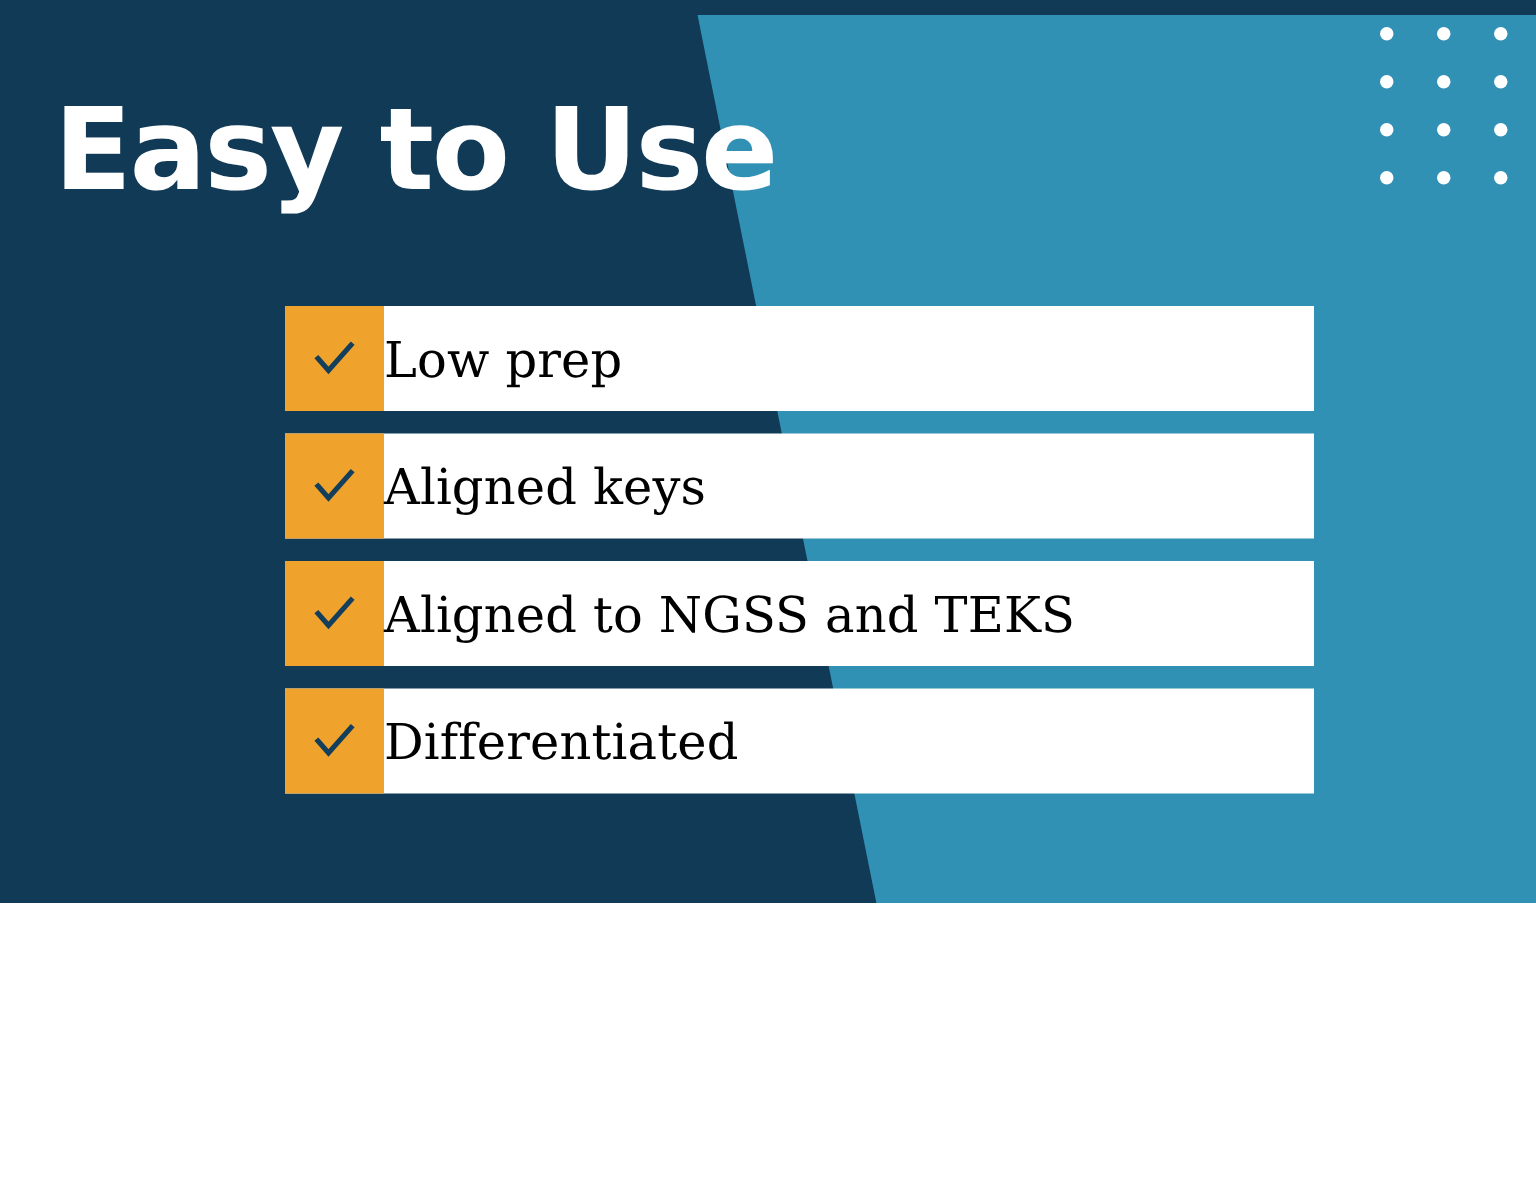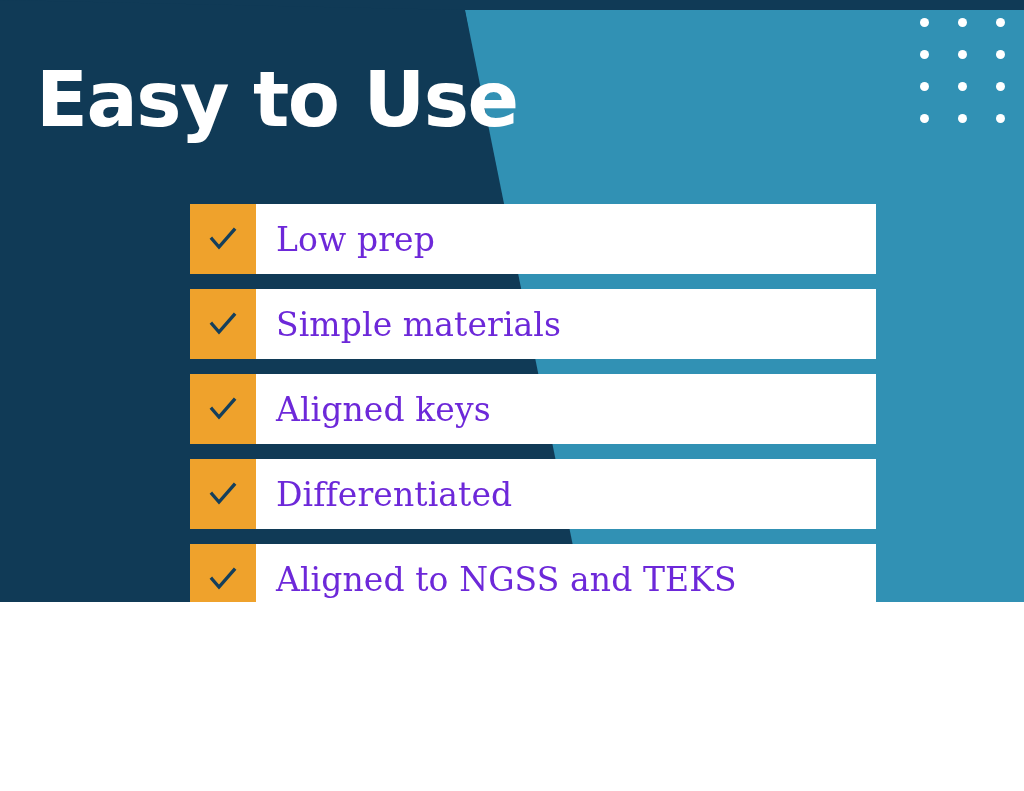--- a/index.html
+++ b/index.html
@@ -70,25 +70,24 @@
     display: block;
     width: 30px;
     height: 30px;
   }
   .check-glyph svg { display: block; }
 
   .row-label {
     flex: 1 1 auto;
     display: flex;
     align-items: center;
-    padding-left: 20px;
     font-family: "DejaVu Serif", "Liberation Serif", serif;
     font-size: 33px;
     line-height: 1;
-    color: #6d28d9;
+    color: #000000;
     white-space: nowrap;
     letter-spacing: 0.1px;
   }
 
   
   .dot-grid { position: absolute; z-index: 4; }
   .dot-grid .dot {
     position: absolute;
     width: 9px;
     height: 9px;
@@ -164,59 +163,49 @@
       <div class="check-box">
         <span class="check-glyph">
           <svg viewBox="0 0 30 30" width="30" height="30">
             <polyline points="4,15 11,23 26,6" fill="none" stroke="#143F5C" stroke-width="3.4" stroke-linecap="square" stroke-linejoin="miter"></polyline>
           </svg>
         </span>
       </div>
       <div class="row-label">Low prep</div>
     </div>
 
-    <div class="list-row">
-      <div class="check-box">
-        <span class="check-glyph">
-          <svg viewBox="0 0 30 30" width="30" height="30">
-            <polyline points="4,15 11,23 26,6" fill="none" stroke="#143F5C" stroke-width="3.4" stroke-linecap="square" stroke-linejoin="miter"></polyline>
-          </svg>
-        </span>
-      </div>
-      <div class="row-label">Simple materials</div>
-    </div>
 
     <div class="list-row">
       <div class="check-box">
         <span class="check-glyph">
           <svg viewBox="0 0 30 30" width="30" height="30">
             <polyline points="4,15 11,23 26,6" fill="none" stroke="#143F5C" stroke-width="3.4" stroke-linecap="square" stroke-linejoin="miter"></polyline>
           </svg>
         </span>
       </div>
       <div class="row-label">Aligned keys</div>
     </div>
 
     <div class="list-row">
       <div class="check-box">
         <span class="check-glyph">
           <svg viewBox="0 0 30 30" width="30" height="30">
             <polyline points="4,15 11,23 26,6" fill="none" stroke="#143F5C" stroke-width="3.4" stroke-linecap="square" stroke-linejoin="miter"></polyline>
           </svg>
         </span>
       </div>
+      <div class="row-label">Aligned to NGSS and TEKS</div>
+    </div>
+
+    <div class="list-row">
+      <div class="check-box">
+        <span class="check-glyph">
+          <svg viewBox="0 0 30 30" width="30" height="30">
+            <polyline points="4,15 11,23 26,6" fill="none" stroke="#143F5C" stroke-width="3.4" stroke-linecap="square" stroke-linejoin="miter"></polyline>
+          </svg>
+        </span>
+      </div>
       <div class="row-label">Differentiated</div>
-    </div>
-
-    <div class="list-row">
-      <div class="check-box">
-        <span class="check-glyph">
-          <svg viewBox="0 0 30 30" width="30" height="30">
-            <polyline points="4,15 11,23 26,6" fill="none" stroke="#143F5C" stroke-width="3.4" stroke-linecap="square" stroke-linejoin="miter"></polyline>
-          </svg>
-        </span>
-      </div>
-      <div class="row-label">Aligned to NGSS and TEKS</div>
     </div>
 
 
   </div>
 </div>
 
 </body></html>

